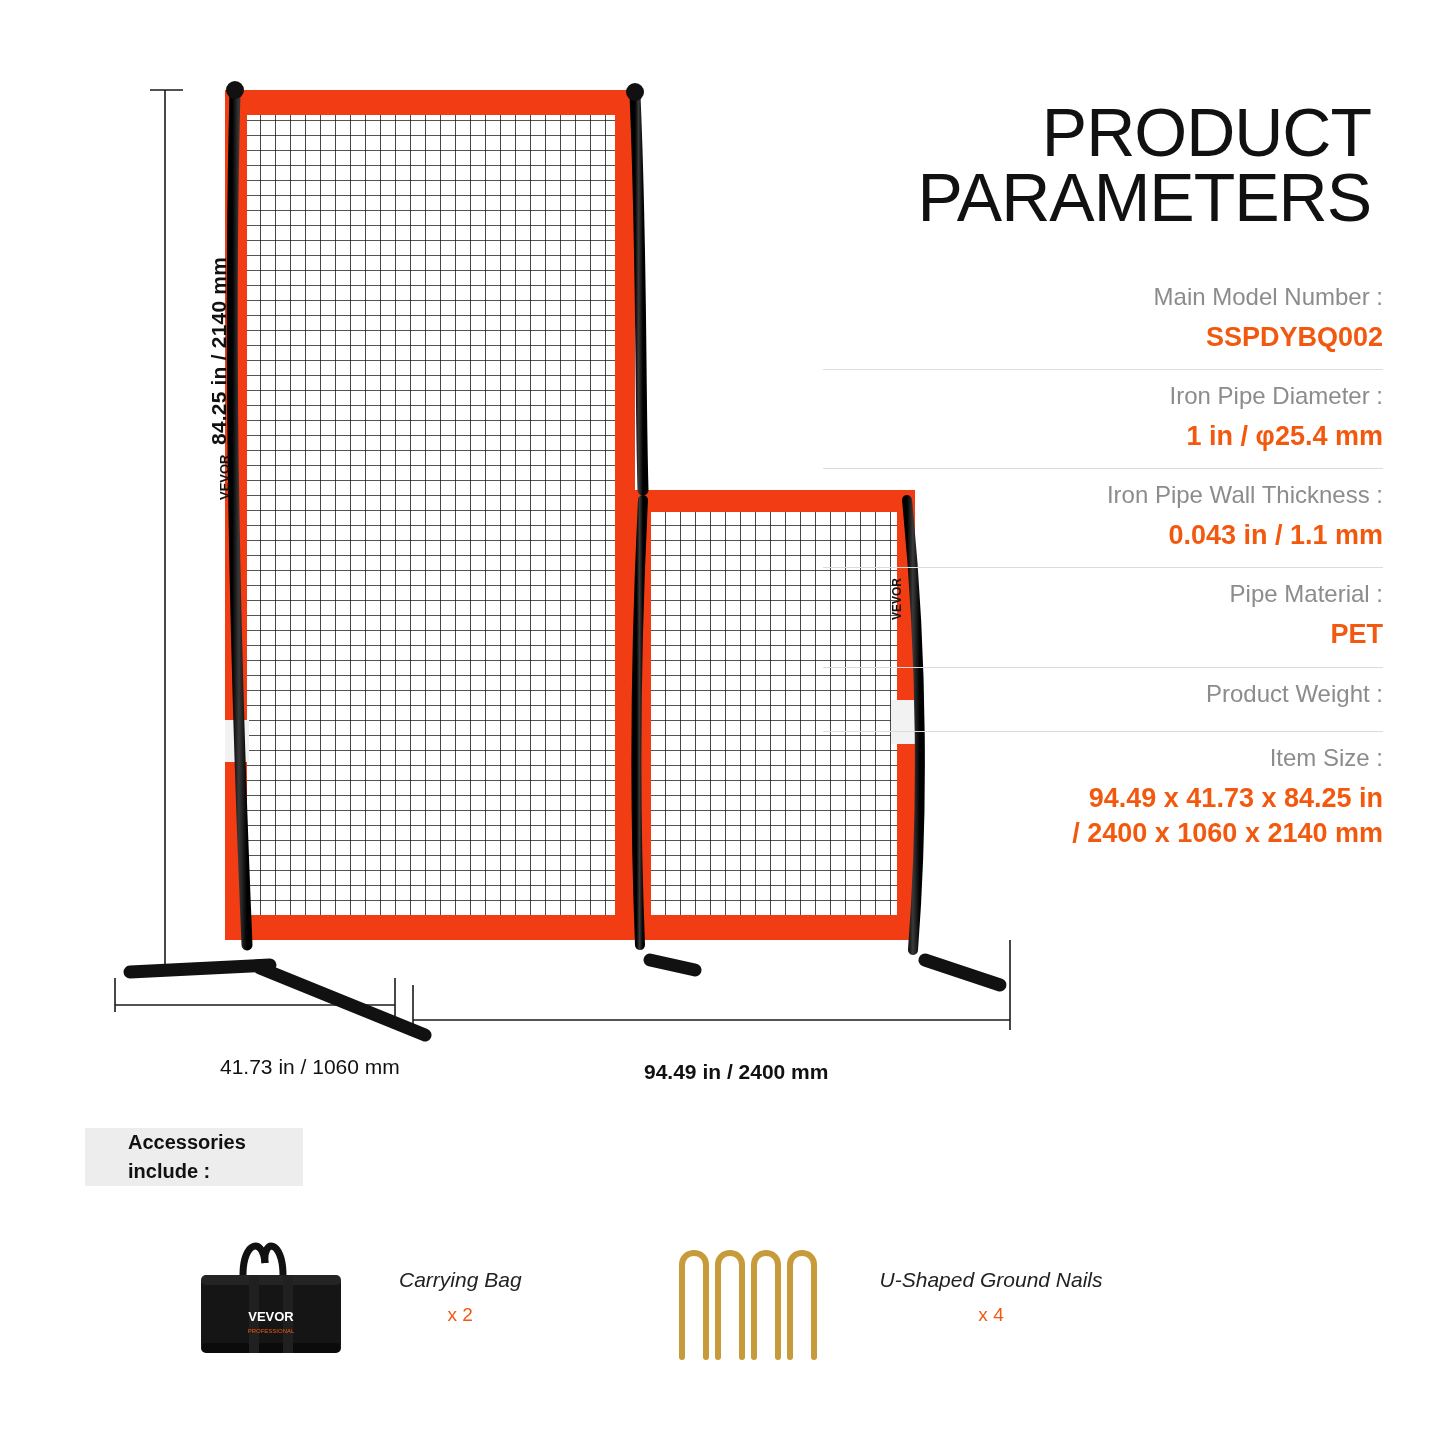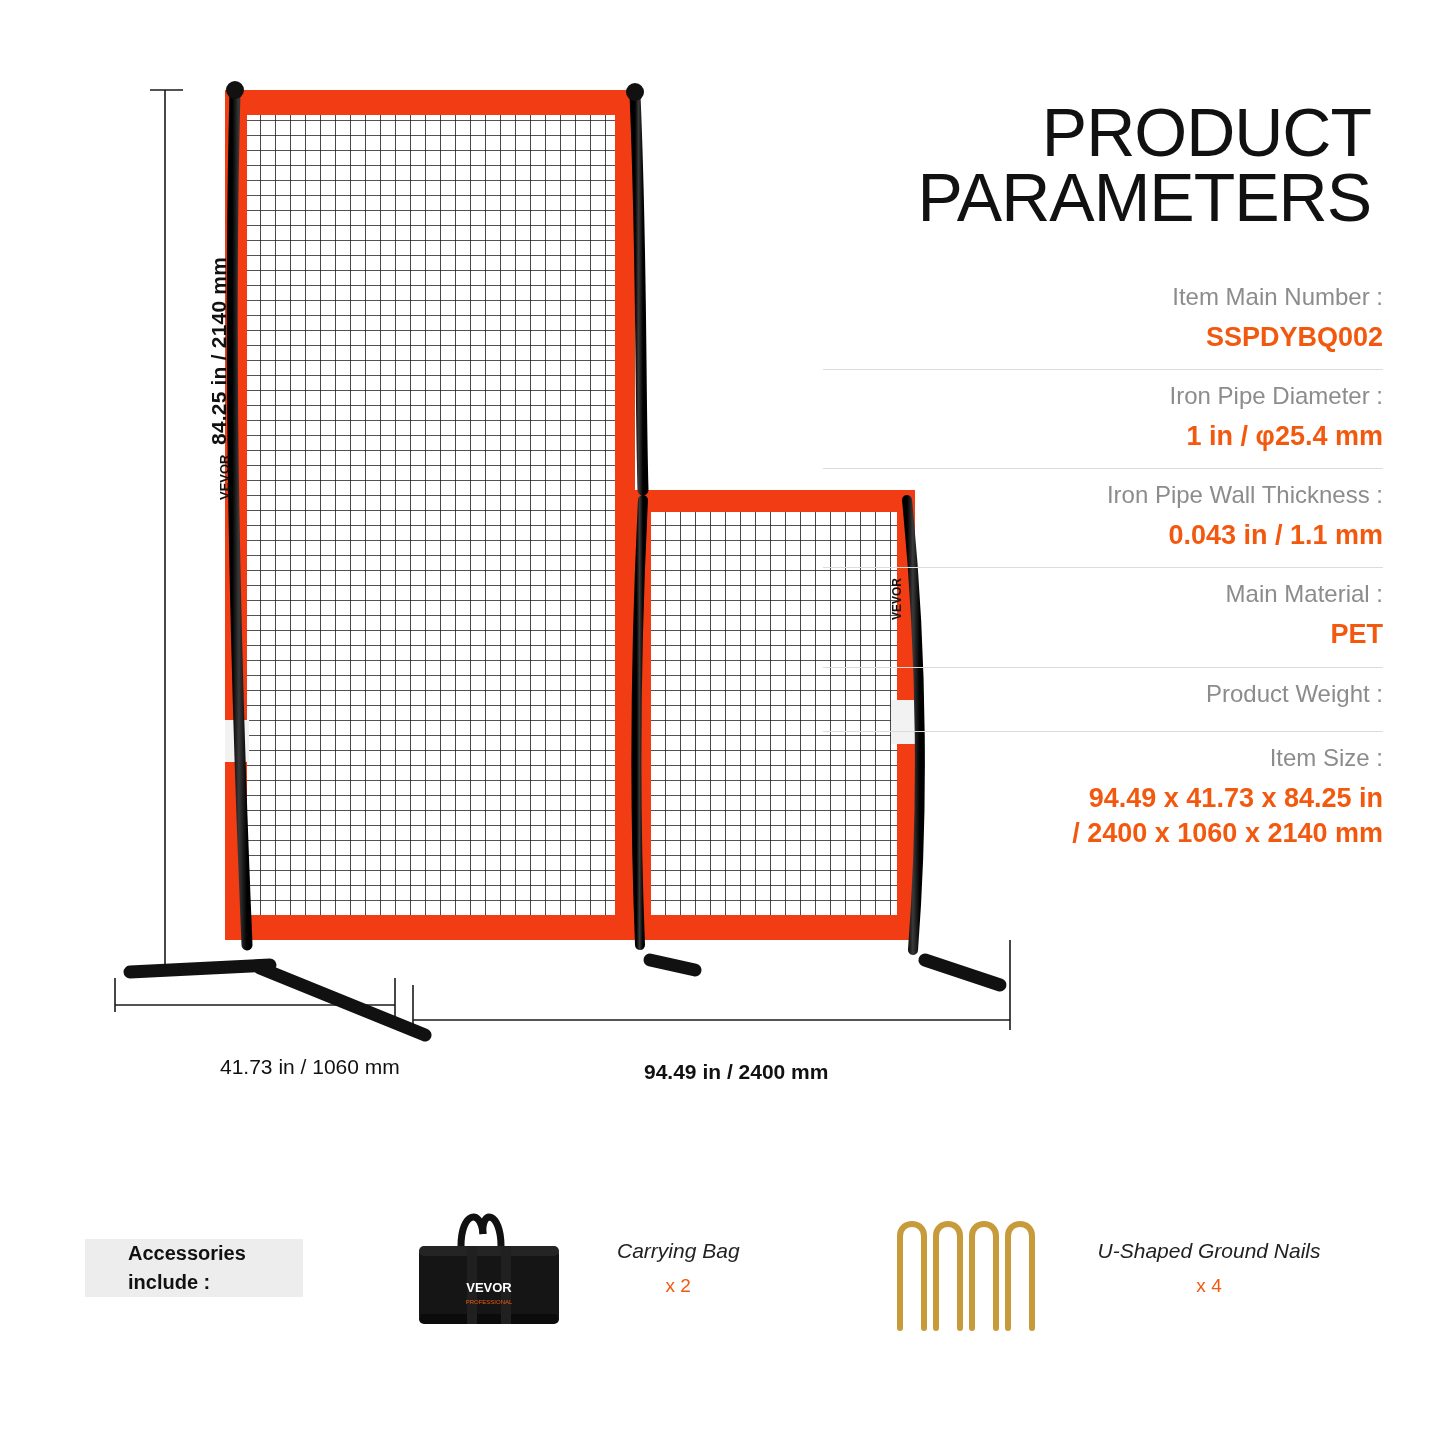--- a/index.html
+++ b/index.html
@@ -114,21 +114,22 @@
 
   
   .accessories {
     position: absolute;
     left: 85px;
     top: 1128px;
     width: 1275px;
     height: 280px;
     background: #ffffff;
     display: flex;
-    align-items: center;
+    align-items: flex-start;
+    flex-direction: column;
   }
   .acc-left {
     width: 218px;
     background: #ededed;
     display: flex;
     align-items: center;
     justify-content: center;
   }
   .acc-left-text {
     font-size: 20px;
@@ -241,36 +242,36 @@
 
     <div class="params">
       <h1>
         <span>PRODUCT</span>
         <span class="l2">PARAMETERS</span>
       </h1>
 
       <div class="spec-list">
 
         <div class="spec">
-          <div class="spec-label">Item Main Number :</div>
+          <div class="spec-label">Main Model Number :</div>
           <div class="spec-value">SSPDYBQ002</div>
         </div>
 
         <div class="spec">
           <div class="spec-label">Iron Pipe Diameter :</div>
           <div class="spec-value">1 in / φ25.4 mm</div>
         </div>
 
         <div class="spec">
           <div class="spec-label">Iron Pipe Wall Thickness :</div>
           <div class="spec-value">0.043 in / 1.1 mm</div>
         </div>
 
         <div class="spec">
-          <div class="spec-label">Main Material :</div>
+          <div class="spec-label">Pipe Material :</div>
           <div class="spec-value">PET</div>
         </div>
 
         <div class="spec">
           <div class="spec-label">Product Weight :</div>
         </div>
 
         <div class="spec">
           <div class="spec-label">Item Size :</div>
           <div class="spec-value">

